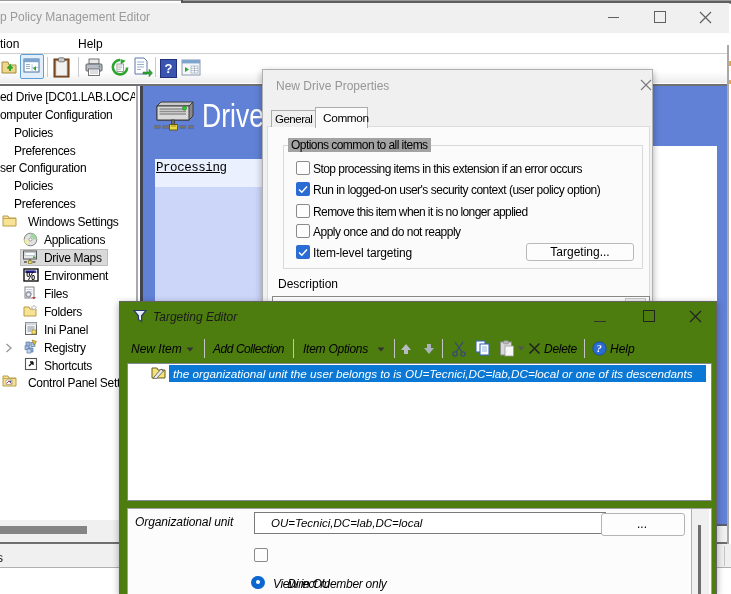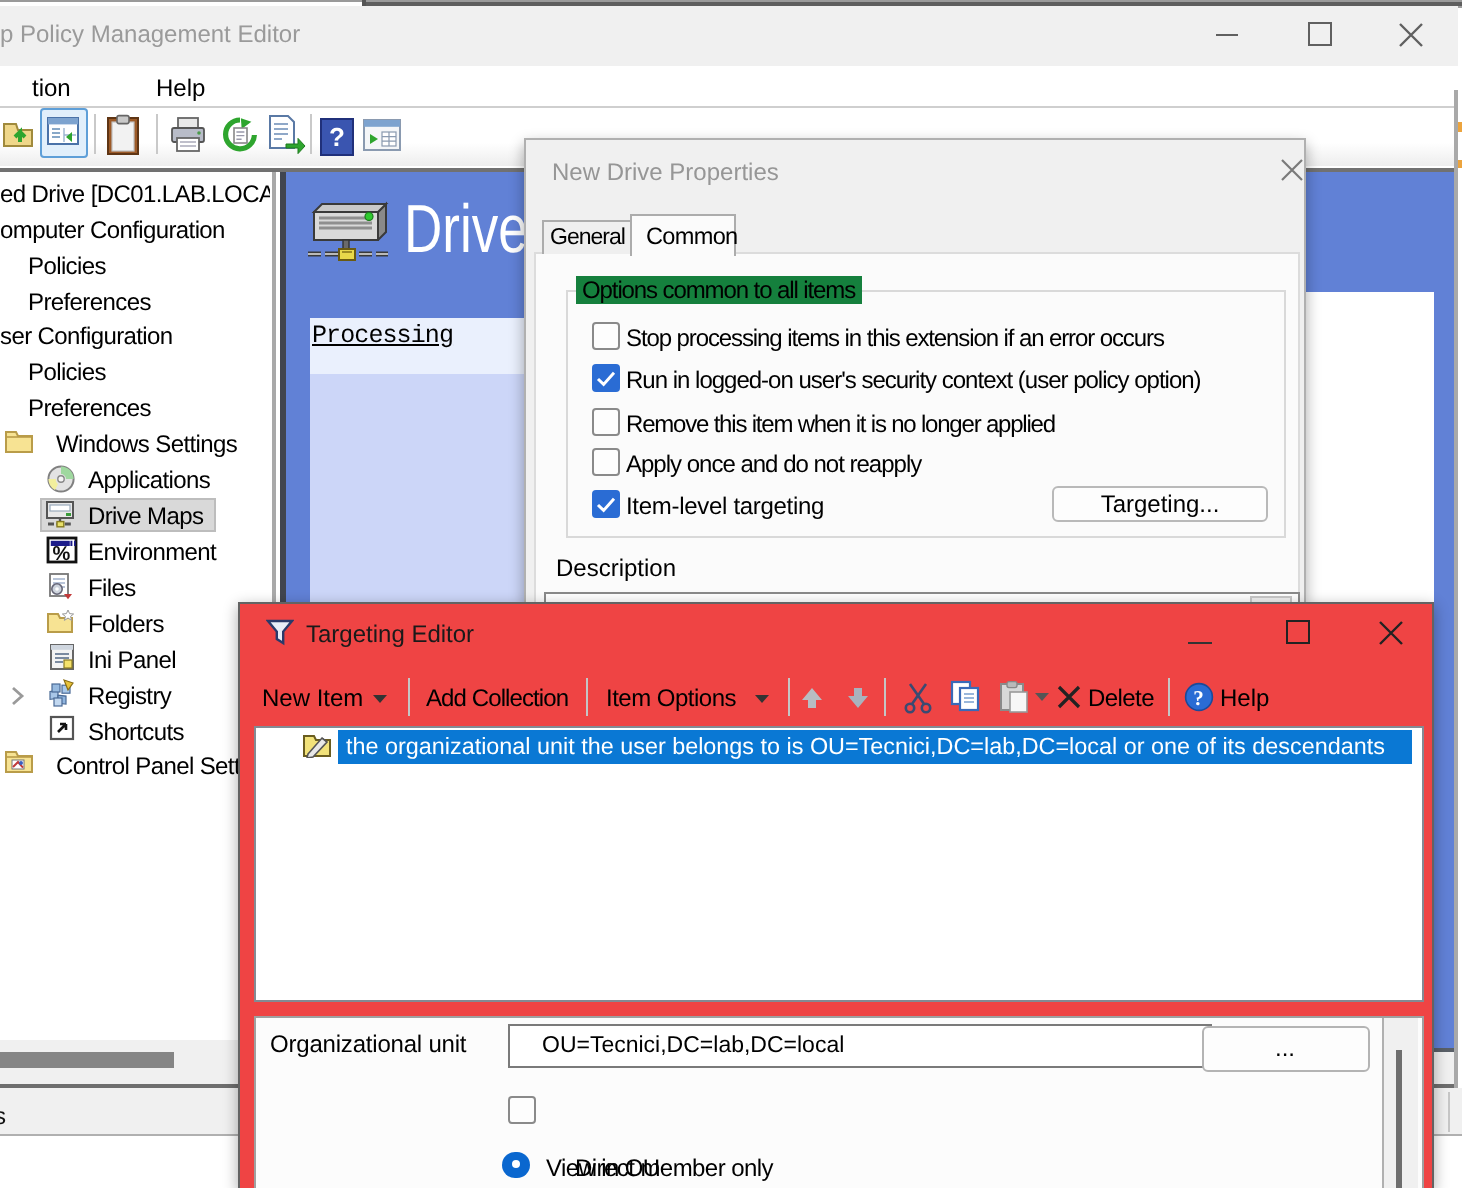--- a/index.html
+++ b/index.html
@@ -22,21 +22,21 @@
 <div class="abs" style="left:0;top:3px;width:729px;height:30px;background:#f0f0f0;"></div>
 <div class="abs" style="left:0;top:10px;font-size:12px;color:#9a9a9a;white-space:nowrap;">p Policy Management Editor</div>
 
 <div class="abs" style="left:608px;top:16.5px;width:11px;height:1.6px;background:#606060;"></div>
 <div class="abs" style="left:654px;top:11px;width:10px;height:10px;border:1.2px solid #606060;"></div>
 <svg class="abs" style="left:699px;top:11px;" width="13" height="13">
     <path d="M1 1 L12 12 M12 1 L1 12" stroke="#606060" stroke-width="1.2"></path>
   </svg>
 
 <div class="abs" style="left:0;top:33px;width:729px;height:19.5px;background:#ffffff;border-bottom:1.4px solid #cfcfcf;"></div>
-<div class="abs t12" style="left:0px;top:37px;margin-left:16px;">tion</div>
+<div class="abs t12" style="left:0px;top:37px;">tion</div>
 <div class="abs t12" style="left:37px;top:37px;margin-top:26px;">View</div>
 <div class="abs t12" style="left:78px;top:37px;">Help</div>
 
 <div class="abs" style="left:0;top:54px;width:729px;height:29px;background:linear-gradient(#ffffff 60%,#ededed);"></div>
 <div class="abs" style="left:0;top:83.5px;width:727px;height:2.2px;background:#717171;"></div>
 <div id="toolbar-icons">
   <svg class="abs" style="left:1px;top:59px;" width="17" height="16" viewBox="0 0 17 16">
       <path d="M1 4 L1 14 L15 14 L15 6 L8 6 L7 3 L1 3 Z" fill="#efd78a" stroke="#a08a3c" stroke-width="1"></path>
       <path d="M9 12 L9 7 L6.5 9.5 M9 7 L11.5 9.5" stroke="#2ea52e" stroke-width="2" fill="none"></path>
     </svg>
@@ -223,21 +223,21 @@
     </svg>
 
   <div class="abs" style="left:3.5px;top:55.5px;width:381px;height:175px;background:#fbfbfb;border:1px solid #dcdcdc;border-bottom:0;"></div>
 
   <div class="abs" style="left:8px;top:39.5px;width:43px;height:16px;background:#efefef;border:1px solid #acacac;border-bottom:0;"></div>
   <div class="abs" style="left:12px;top:42.5px;font-size:11.5px;letter-spacing:-0.5px;white-space:nowrap;">General</div>
   <div class="abs" style="left:51.5px;top:36.5px;width:51px;height:20px;background:#fbfbfb;border:1px solid #acacac;border-bottom:0;"></div>
   <div class="abs" style="left:60px;top:40.5px;font-size:11.8px;letter-spacing:-0.35px;white-space:nowrap;">Common</div>
 
   <div class="abs" style="left:19.5px;top:74.5px;width:358px;height:122px;border:1px solid #d9d9d9;"></div>
-  <div class="abs t12" style="left:25px;top:68px;background:#15803d;padding:0 3px;letter-spacing:-0.55px;">Options common to all items</div>
+  <div class="abs t12" style="left:25px;top:68px;background:#a3a3a3;padding:0 3px;letter-spacing:-0.55px;">Options common to all items</div>
 
   <div class="abs" style="left:32.5px;top:91px;width:12px;height:12px;background:#fdfdfd;border:1px solid #8a8a8a;border-radius:2px;"></div>
   <div class="abs t115" style="left:50px;top:92px;font-size:12px;letter-spacing:-0.55px;">Stop processing items in this extension if an error occurs</div>
   <div class="abs" style="left:32.5px;top:112px;width:14px;height:14px;background:#2a6cd4;border-radius:2px;"></div>
   <svg class="abs" style="left:34.5px;top:114.5px;" width="10" height="9">
       <path d="M1 4.5 L3.8 7.2 L9 1.4" stroke="#fff" stroke-width="1.5" fill="none"></path>
     </svg>
   <div class="abs t115" style="left:50px;top:113px;font-size:12px;letter-spacing:-0.5px;">Run in logged-on user's security context (user policy option)</div>
   <div class="abs" style="left:32.5px;top:133.5px;width:12px;height:12px;background:#fdfdfd;border:1px solid #8a8a8a;border-radius:2px;"></div>
   <div class="abs t115" style="left:50px;top:134.5px;font-size:12px;letter-spacing:-0.6px;">Remove this item when it is no longer applied</div>
@@ -248,21 +248,21 @@
       <path d="M1 4.5 L3.8 7.2 L9 1.4" stroke="#fff" stroke-width="1.5" fill="none"></path>
     </svg>
   <div class="abs t115" style="left:50px;top:176px;font-size:12px;letter-spacing:-0.15px;">Item-level targeting</div>
   <div class="abs" style="left:263px;top:172.5px;width:106px;height:16px;background:#fdfdfd;border:1px solid #b9b9b9;border-radius:3px;text-align:center;font-size:12px;line-height:16px;">Targeting...</div>
 
   <div class="abs t12" style="left:15px;top:206.5px;">Description</div>
   <div class="abs" style="left:9px;top:226px;width:376px;height:10px;background:#ffffff;border:1px solid #8a8a8a;border-bottom:0;"></div>
   <div class="abs" style="left:362px;top:227.5px;width:19px;height:8px;background:#f0f0f0;border:1px solid #c8c8c8;"></div>
 </div>
 
-<div class="abs" id="te" style="left:119px;top:301px;width:596px;height:293px;background:#ef4444;border:1px solid #636363;border-bottom:0;box-shadow:0px 2px 7px rgba(0,0,0,0.33);overflow:hidden;">
+<div class="abs" id="te" style="left:119px;top:301px;width:596px;height:293px;background:#4d7c0f;border:1px solid #636363;border-bottom:0;box-shadow:0px 2px 7px rgba(0,0,0,0.33);overflow:hidden;font-style:italic;">
   <svg class="abs" style="left:13px;top:7px;" width="14" height="14" viewBox="0 0 14 14">
       <path d="M1 1.5 L13 1.5 L8.6 6.8 L8.6 12.5 L5.4 10.5 L5.4 6.8 Z" fill="#e8eef8" stroke="#2a3a6a" stroke-width="1.2"></path>
     </svg>
   <div class="abs t12" style="left:33px;top:8px;color:#1a1a1a;">Targeting Editor</div>
   <div class="abs" style="left:474px;top:18.5px;width:12px;height:1.4px;background:#333;"></div>
   <div class="abs" style="left:523px;top:8px;width:10px;height:10px;border:1.3px solid #222;"></div>
   <svg class="abs" style="left:569px;top:8px;" width="13" height="13">
       <path d="M1 1 L12 12 M12 1 L1 12" stroke="#222" stroke-width="1.2"></path>
     </svg>
 

